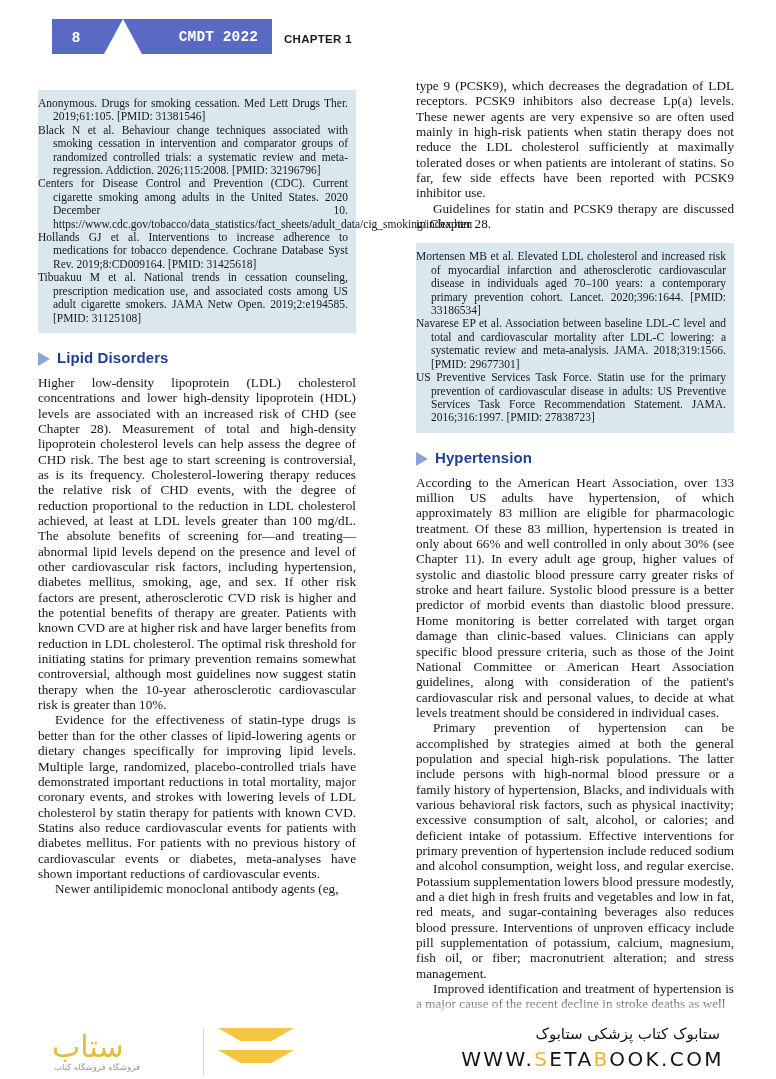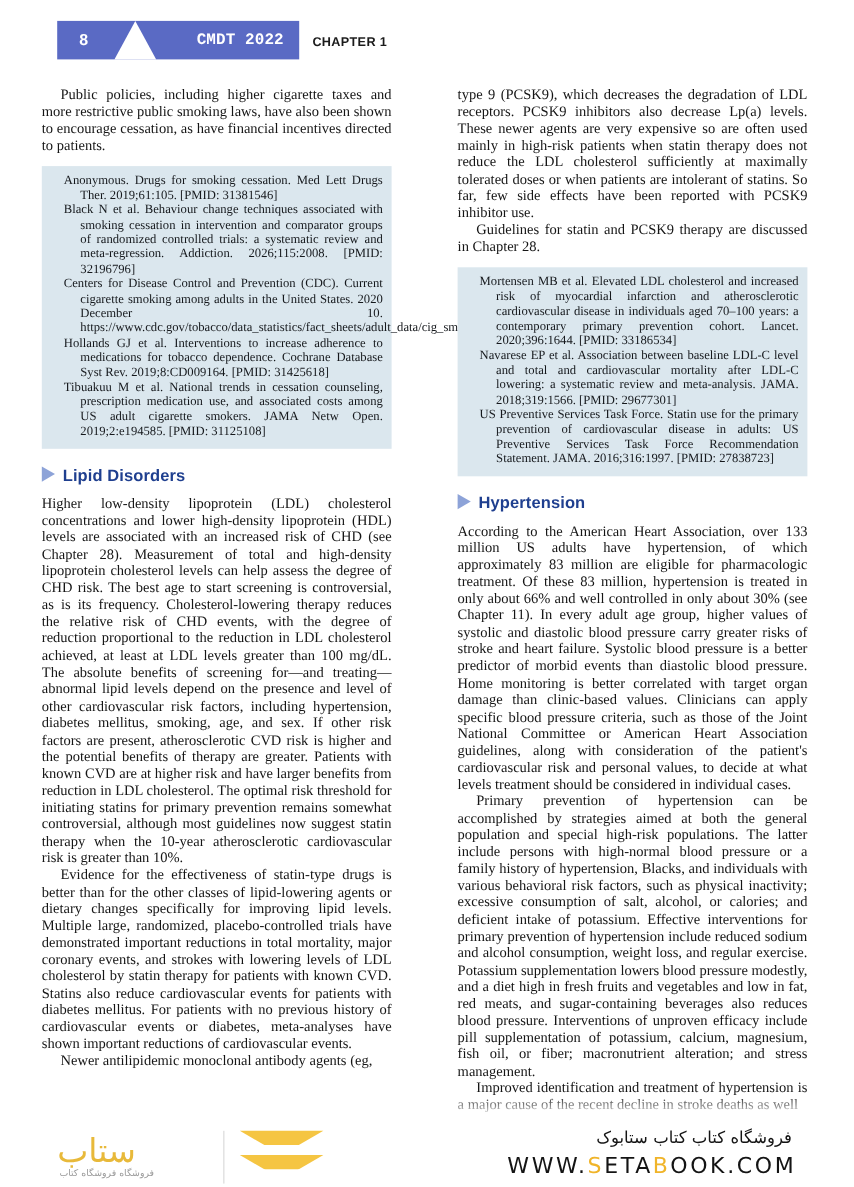--- a/index.html
+++ b/index.html
@@ -85,38 +85,38 @@
     line-height: 15.35px;
     text-align: justify;
     text-indent: 17px;
     hyphens: manual;
   }
   p.body.noindent { text-indent: 0; }
 
   
   .refbox {
     background: #dbe7ee;
-    padding: 7px 8px 8px 20px;
+    padding: 7px 8px 8px 0;
     box-sizing: border-box;
     margin: 12px 0 0 0;
   }
   .refbox p {
     margin: 0;
     font-size: 11.5px;
     line-height: 13.4px;
     text-align: justify;
     padding-left: 15px;
     text-indent: -15px;
     color: #15181c;
   }
 
   
   .sec-head {
     display: flex;
-    align-items: flex-start;
+    align-items: flex-end;
     gap: 7px;
     margin: 16px 0 9px 0;
   }
   .sec-arrow {
     width: 0; height: 0;
     border-top: 7.5px solid transparent;
     border-bottom: 7.5px solid transparent;
     border-left: 12px solid #8da3d8;
     flex: 0 0 auto;
   }
@@ -242,21 +242,20 @@
   <div class="folio-block">
     <span class="folio-num">8</span>
     <span class="folio-title">CMDT 2022</span>
   </div>
   <div class="folio-notch"></div>
   <div class="chapter-label">CHAPTER 1</div>
 </div>
 
 <div class="col col-left">
 
-  <p class="body noindent" style="text-indent:17px">Public policies, including higher cigarette taxes and more restrictive public smoking laws, have also been shown to encourage cessation, as have financial incentives directed to patients.</p>
 
   <div class="refbox">
     <p>Anonymous. Drugs for smoking cessation. Med Lett Drugs Ther. 2019;61:105. [PMID: 31381546]</p>
     <p>Black N et al. Behaviour change techniques associated with smoking cessation in intervention and comparator groups of randomized controlled trials: a systematic review and meta-regression. Addiction. 2026;115:2008. [PMID: 32196796]</p>
     <p>Centers for Disease Control and Prevention (CDC). Current cigarette smoking among adults in the United States. 2020 December 10. https://www.cdc.gov/tobacco/data_statistics/fact_sheets/adult_data/cig_smoking/index.htm</p>
     <p>Hollands GJ et al. Interventions to increase adherence to medications for tobacco dependence. Cochrane Database Syst Rev. 2019;8:CD009164. [PMID: 31425618]</p>
     <p>Tibuakuu M et al. National trends in cessation counseling, prescription medication use, and associated costs among US adult cigarette smokers. JAMA Netw Open. 2019;2:e194585. [PMID: 31125108]</p>
   </div>
 
   <div class="sec-head">
@@ -301,16 +300,16 @@
 
   <div class="logo-divider"></div>
 
   <div class="chev-wrap">
     <span class="chev c1"></span>
     <span class="chev-cut k1"></span>
     <span class="chev c2"></span>
     <span class="chev-cut k2"></span>
   </div>
 
-  <div class="footer-fa">فروشگاه کتاب کتاب ستابوک</div>
+  <div class="footer-fa">ستابوک کتاب پزشکی ستابوک</div>
 
   <div class="footer-url"><span>WWW.</span><span class="hl">S</span><span>ETA</span><span class="hl">B</span><span>OOK.COM</span></div>
 </div>
 
 </body></html>

